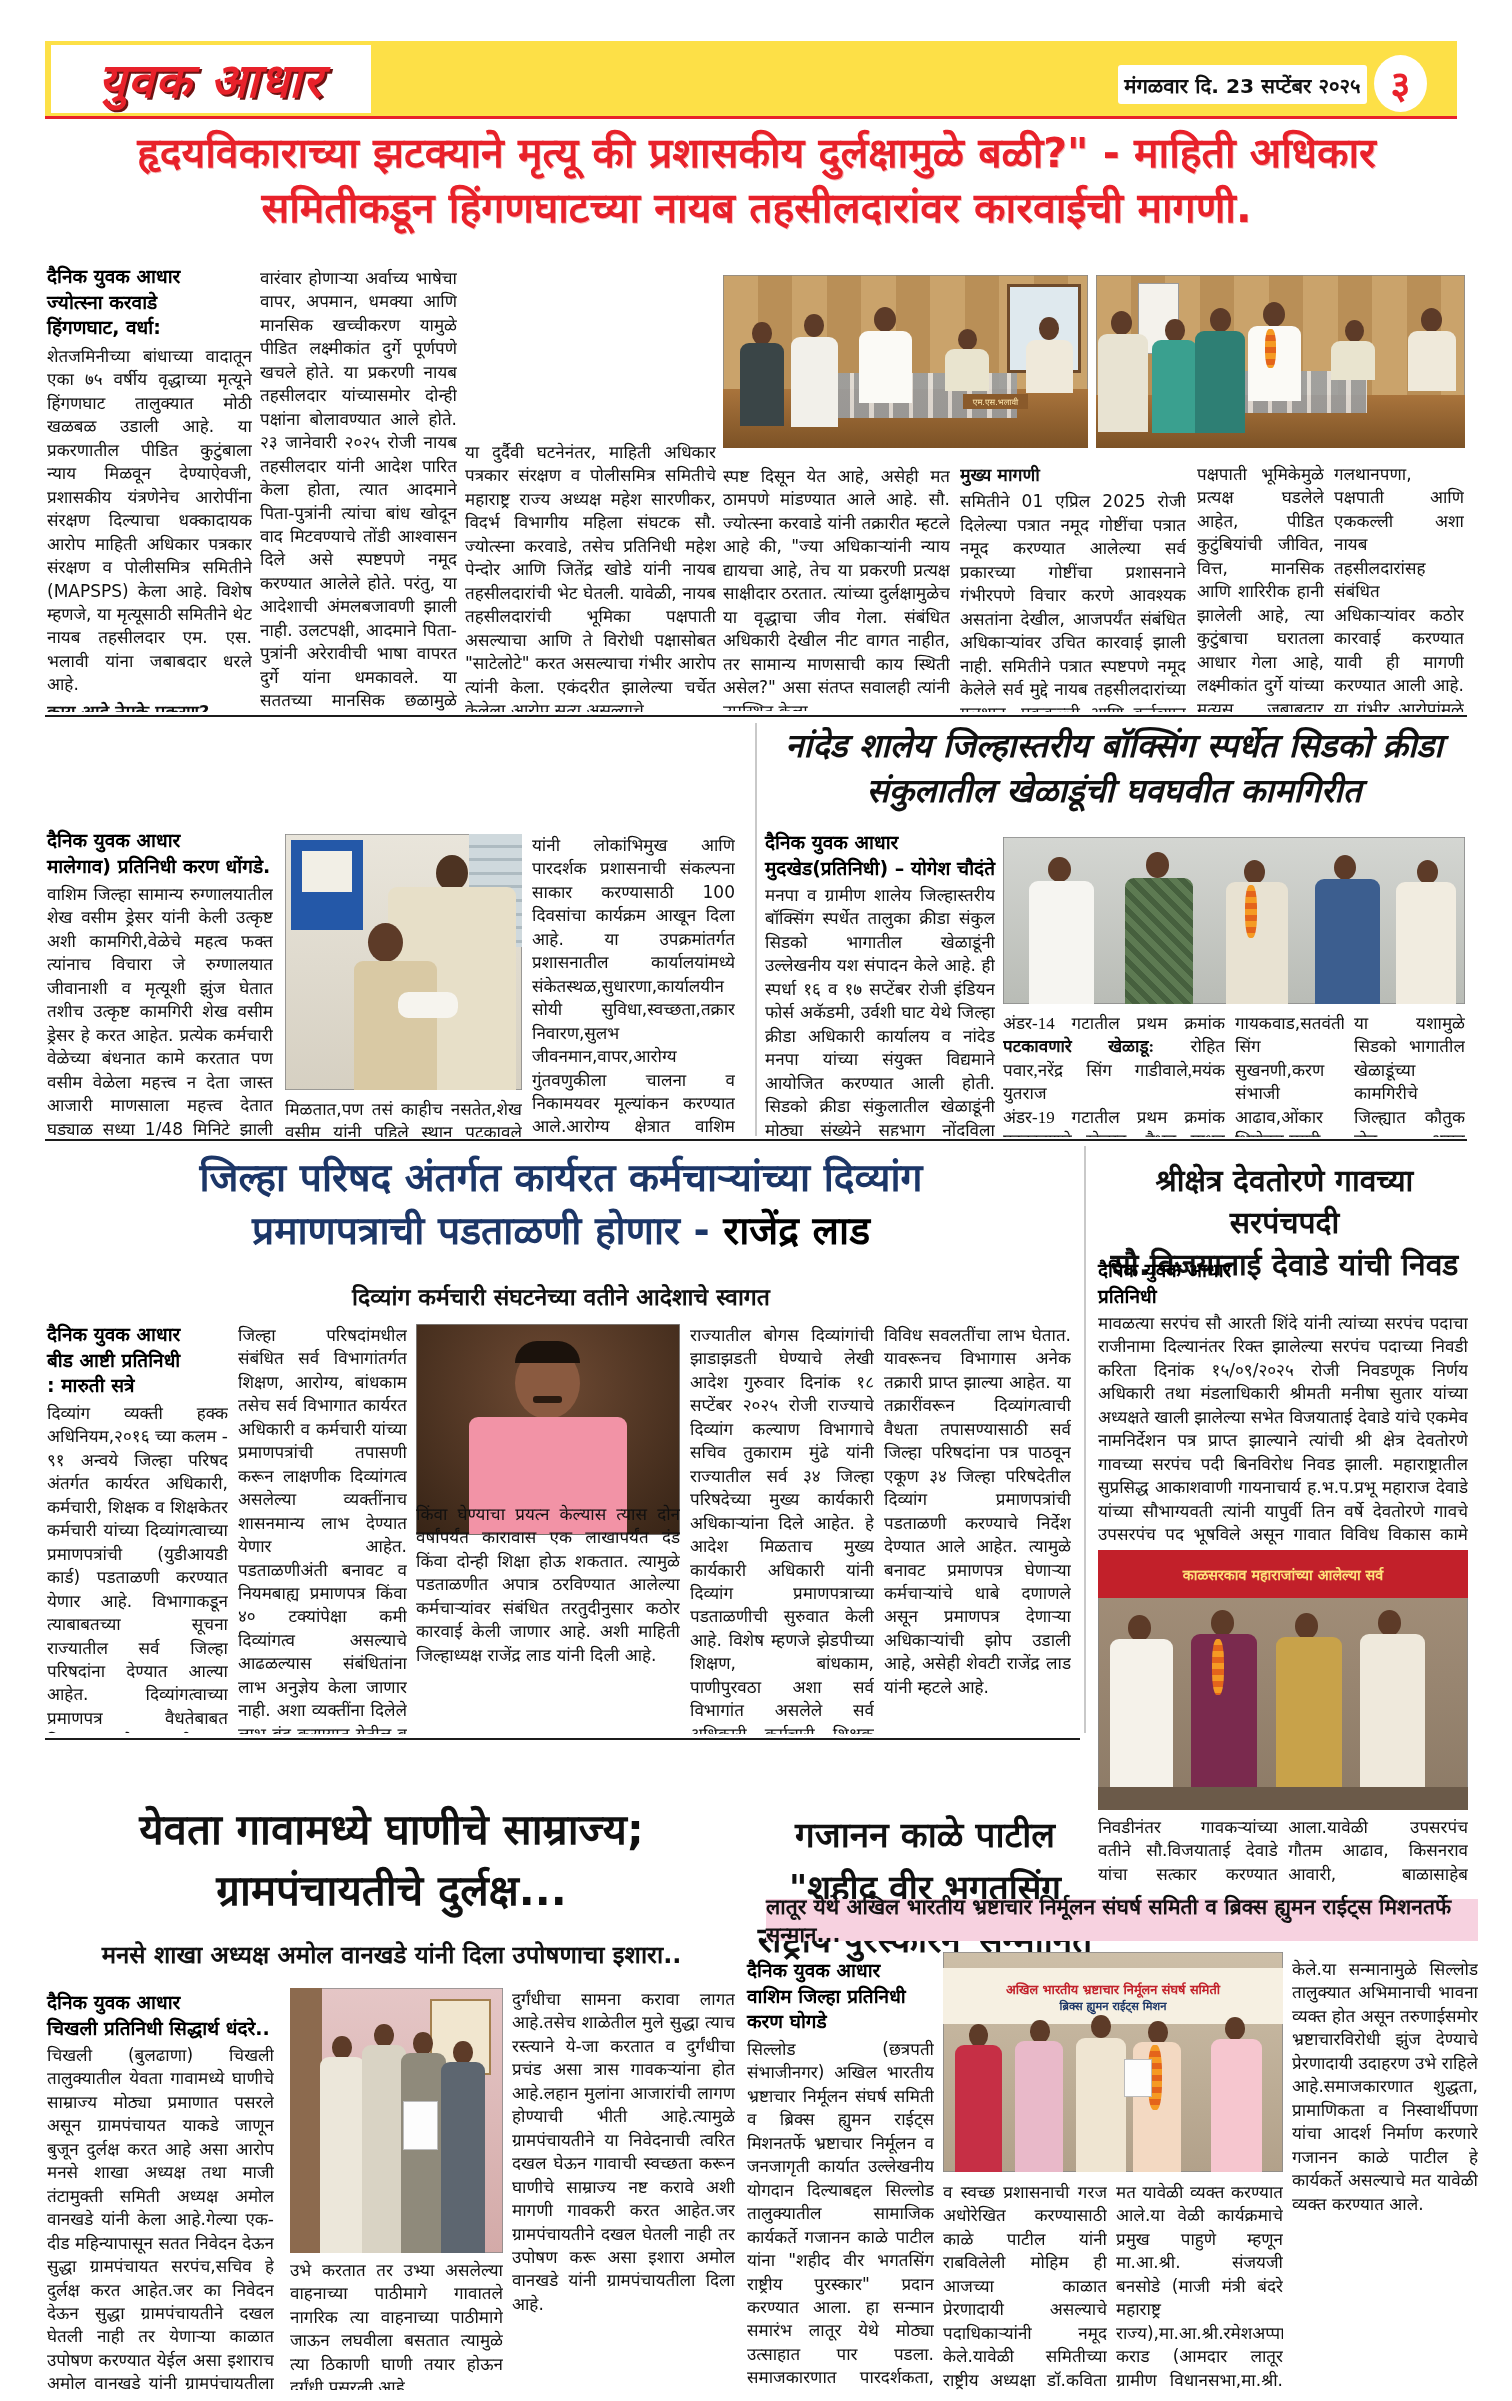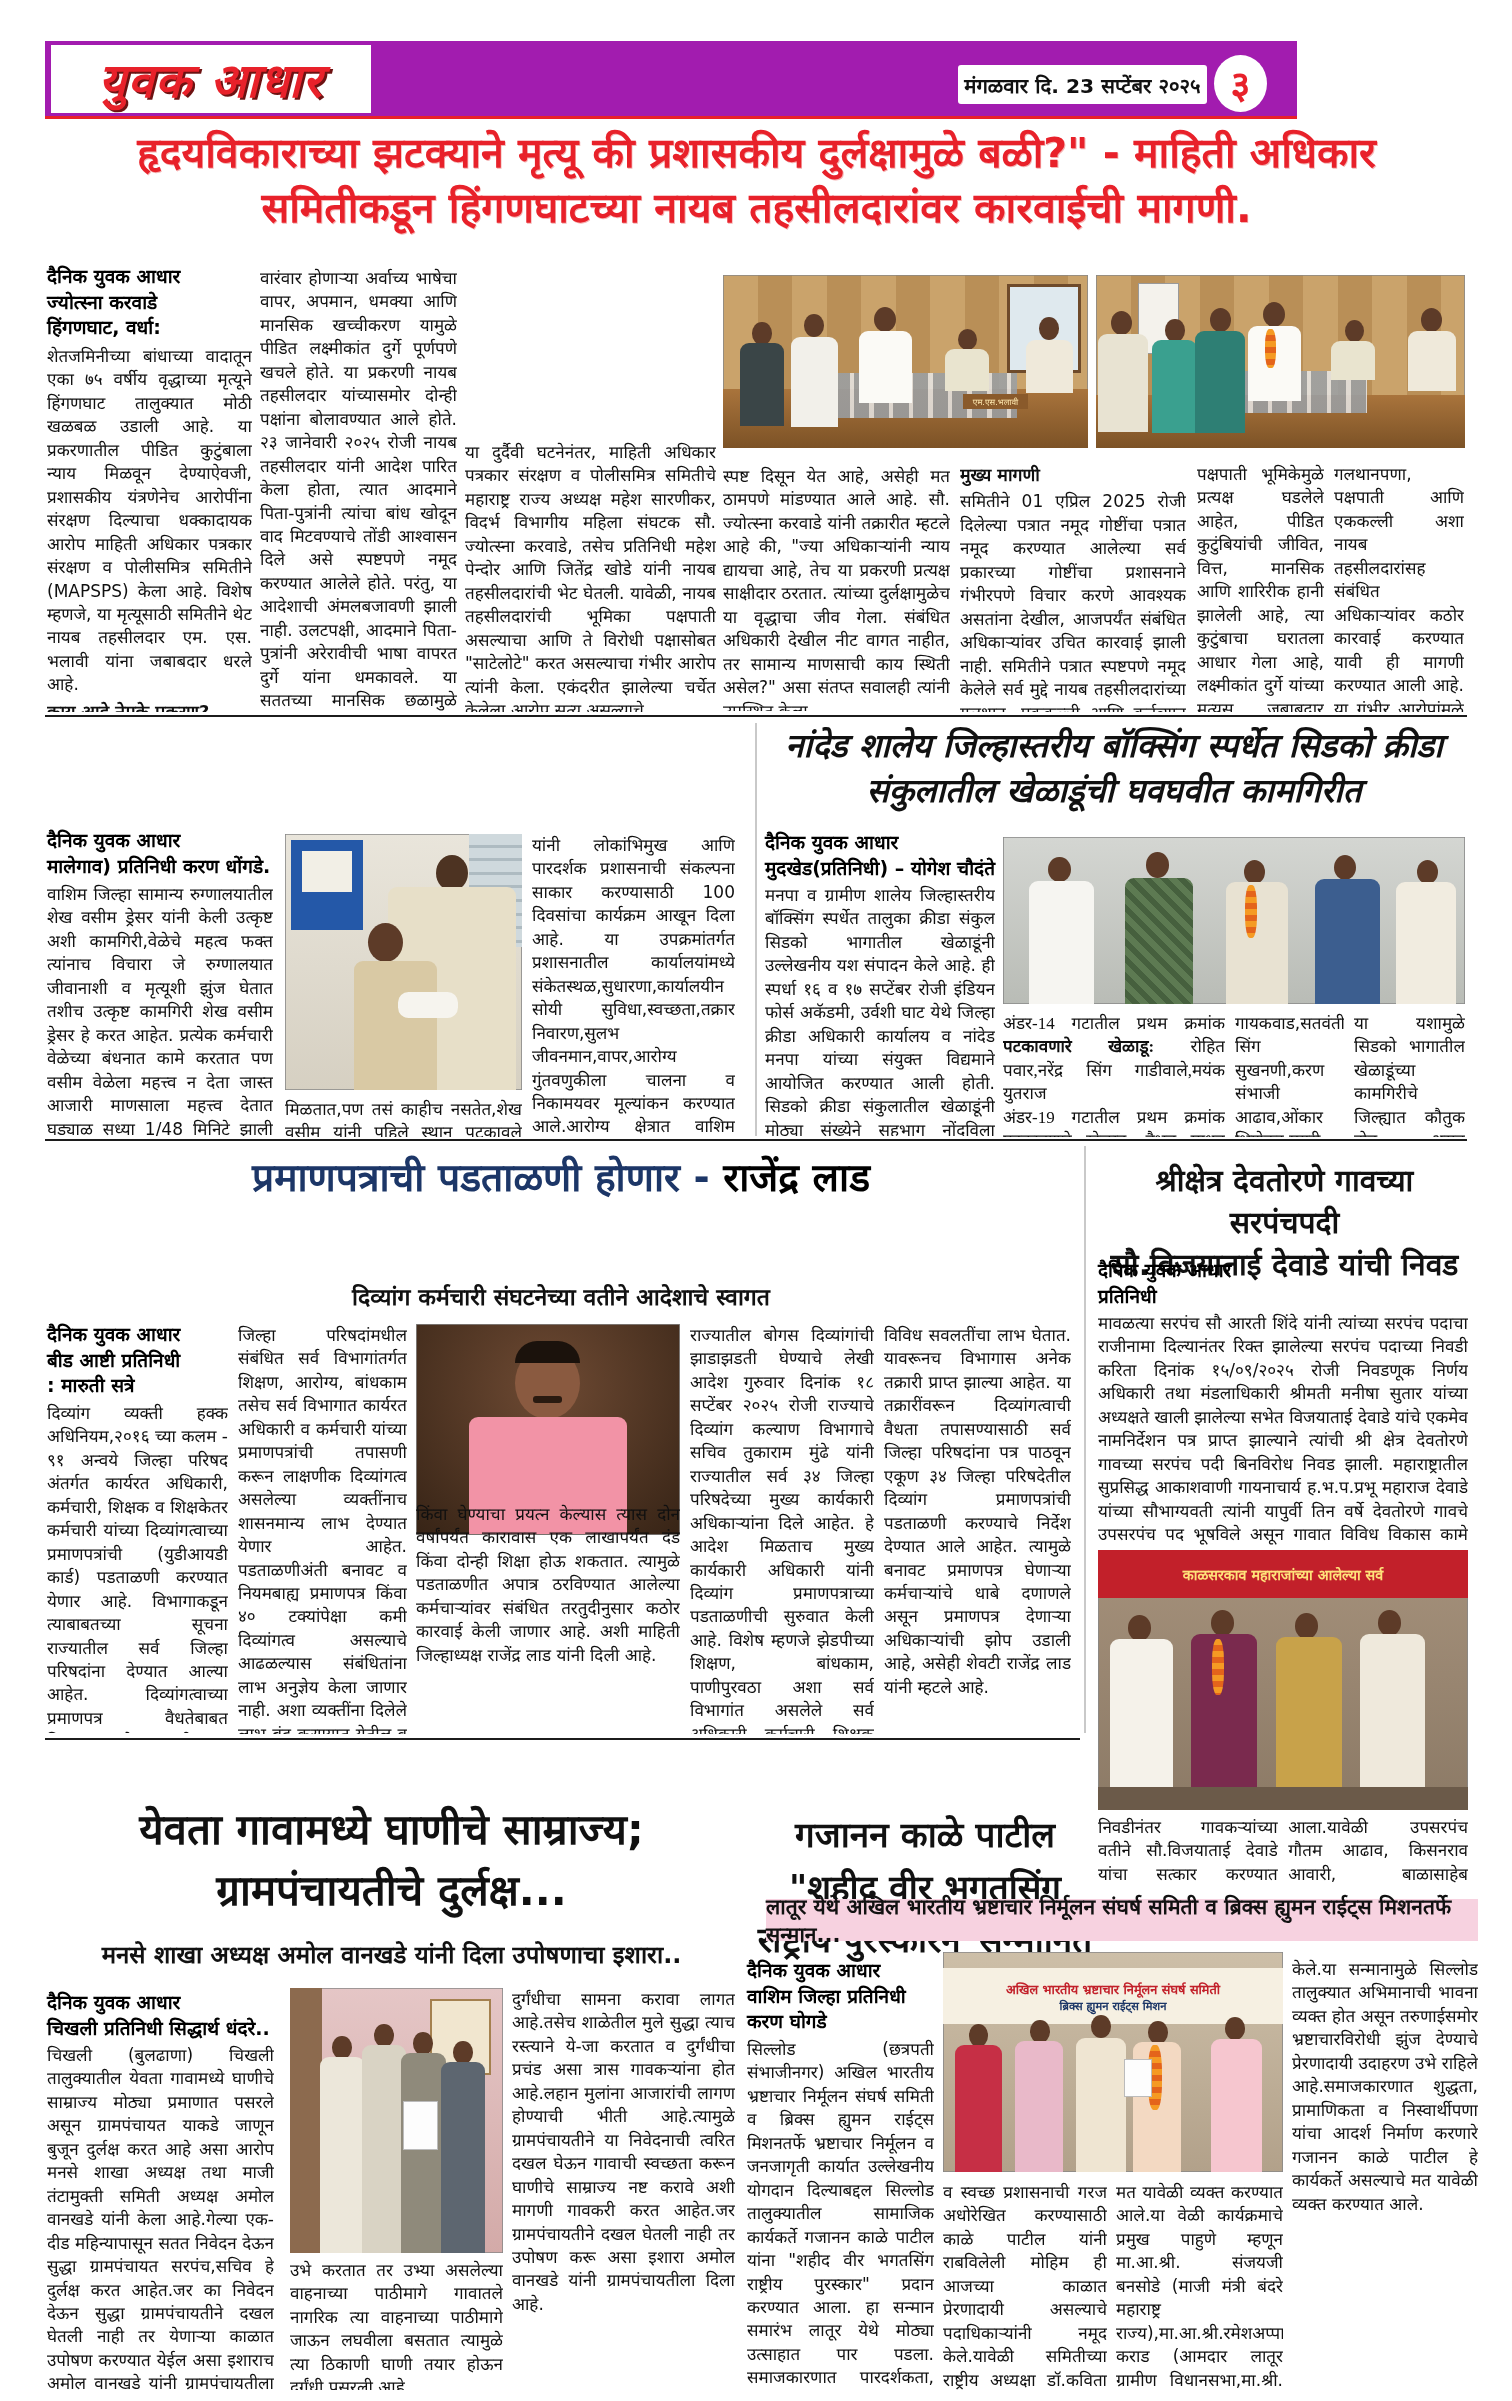--- a/index.html
+++ b/index.html
@@ -2,21 +2,21 @@
 <html style="font-size:12px"><head>
 <meta charset="utf-8">
 <style>
   html,body{margin:0;padding:0;background:#9a9a9a;}
   .page{position:relative;width:1512px;height:2401px;background:#ffffff;
         font-family:"DejaVu Sans",sans-serif;color:#121212;overflow:hidden;}
   .abs{position:absolute;}
   .hr{position:absolute;background:#1c1c1c;height:2.3px;}
   .vr{position:absolute;background:#c9c9c9;width:1.5px;}
   
-  .mast{position:absolute;left:45px;top:41px;width:1252px;height:75px;background:#a21caf;border-bottom:3.8px solid #e8212a;}
+  .mast{position:absolute;left:45px;top:41px;width:1412px;height:75px;background:#fde047;border-bottom:3.8px solid #e8212a;}
   .logobox{position:absolute;left:6px;top:3.8px;width:320px;height:68px;background:#ffffff;display:flex;align-items:center;justify-content:center;}
   .logotext{font-size:47px;font-weight:bold;color:#e8212a;text-shadow:2.3px 2.3px 0 #6d1212;letter-spacing:1.5px;font-style:italic;}
   .datebox{position:absolute;right:90px;top:24px;width:249px;height:39px;background:#ffffff;border-radius:3px;display:flex;align-items:center;justify-content:center;font-weight:bold;font-size:20.3px;color:#111;}
   .pagenum{position:absolute;right:30px;top:13.6px;width:53px;height:57px;background:#ffffff;border-radius:50%;display:flex;align-items:center;justify-content:center;font-size:38px;font-weight:bold;color:#e8212a;}
   
   .lead-head{position:absolute;left:53px;width:1407px;text-align:center;color:#e8212a;font-weight:bold;font-size:41px;line-height:1.25;text-shadow:0.8px 0.8px 0 #f5b5b5;}
   .sec-head{position:absolute;text-align:center;font-weight:bold;color:#111;}
   .navy{color:#1c3667;}
   .red{color:#000000;}
   .sub-head{position:absolute;text-align:center;font-weight:bold;font-size:23px;color:#111;}
@@ -176,20 +176,21 @@
     <span>पटकावणारे खेळाडू:</span>
     <span>वैभव माधव हटकर,लक्ष भीमराव निखाते,विजय तेलंग,आदित्य</span>
   </div>
   <div class="col" style="left:1235px;top:1012px;width:109px;height:125px;">गायकवाड,सतवंती सिंग सुखनणी,करण संभाजी आढाव,ओंकार भिणेकर,मयुरी नलावारे,ओमी जाधव,धनश्री वाघमारे,समीक्षा कांबळे,वैष्णवी चौहाण या खेळाडूंनी विविध गटांमध्ये प्रथम क्रमांक पटकावला.</div>
   <div class="col" style="left:1354px;top:1012px;width:111px;height:125px;">या यशामुळे सिडको भागातील खेळाडूंच्या कामगिरीचे जिल्ह्यात कौतुक होत असून आगामी स्पर्धांमध्येही हे खेळाडू चमकतील, असा विश्वास व्यक्त केला जात आहे.</div>
 
   <div class="hr" style="left:45px;top:1139px;width:1422px;"></div>
   <div class="vr" style="left:1084px;top:1146px;height:587px;"></div>
 
   <div class="sec-head navy" style="left:49px;top:1152px;width:1024px;font-size:39px;line-height:1.35;">
+    <div>जिल्हा परिषद अंतर्गत कार्यरत कर्मचाऱ्यांच्या दिव्यांग</div>
     <div><span>प्रमाणपत्राची पडताळणी होणार - </span><span class="red">राजेंद्र लाड</span></div>
   </div>
   <div class="sub-head" style="left:49px;top:1280px;width:1024px;">दिव्यांग कर्मचारी संघटनेच्या वतीने आदेशाचे स्वागत</div>
 
   <div class="byline" style="left:47px;top:1322px;width:181px;">
     <div>दैनिक युवक आधार</div>
     <div>बीड आष्टी प्रतिनिधी</div>
     <div>: मारुती सत्रे</div>
   </div>
   <div class="col" style="left:47px;top:1402px;width:181px;height:331px;">दिव्यांग व्यक्ती हक्क अधिनियम,२०१६ च्या कलम - ९१ अन्वये जिल्हा परिषद अंतर्गत कार्यरत अधिकारी, कर्मचारी, शिक्षक व शिक्षकेतर कर्मचारी यांच्या दिव्यांगत्वाच्या प्रमाणपत्रांची (युडीआयडी कार्ड) पडताळणी करण्यात येणार आहे. विभागाकडून त्याबाबतच्या सूचना राज्यातील सर्व जिल्हा परिषदांना देण्यात आल्या आहेत. दिव्यांगत्वाच्या प्रमाणपत्र वैधतेबाबत विभागास अनेक तक्रारी प्राप्त झाल्याने ही पडताळणी करण्यात येत असल्याचे दिव्यांग कल्याण विभागाचे सचिव तुकाराम मुंढे यांनी सांगितले आहे.</div>

